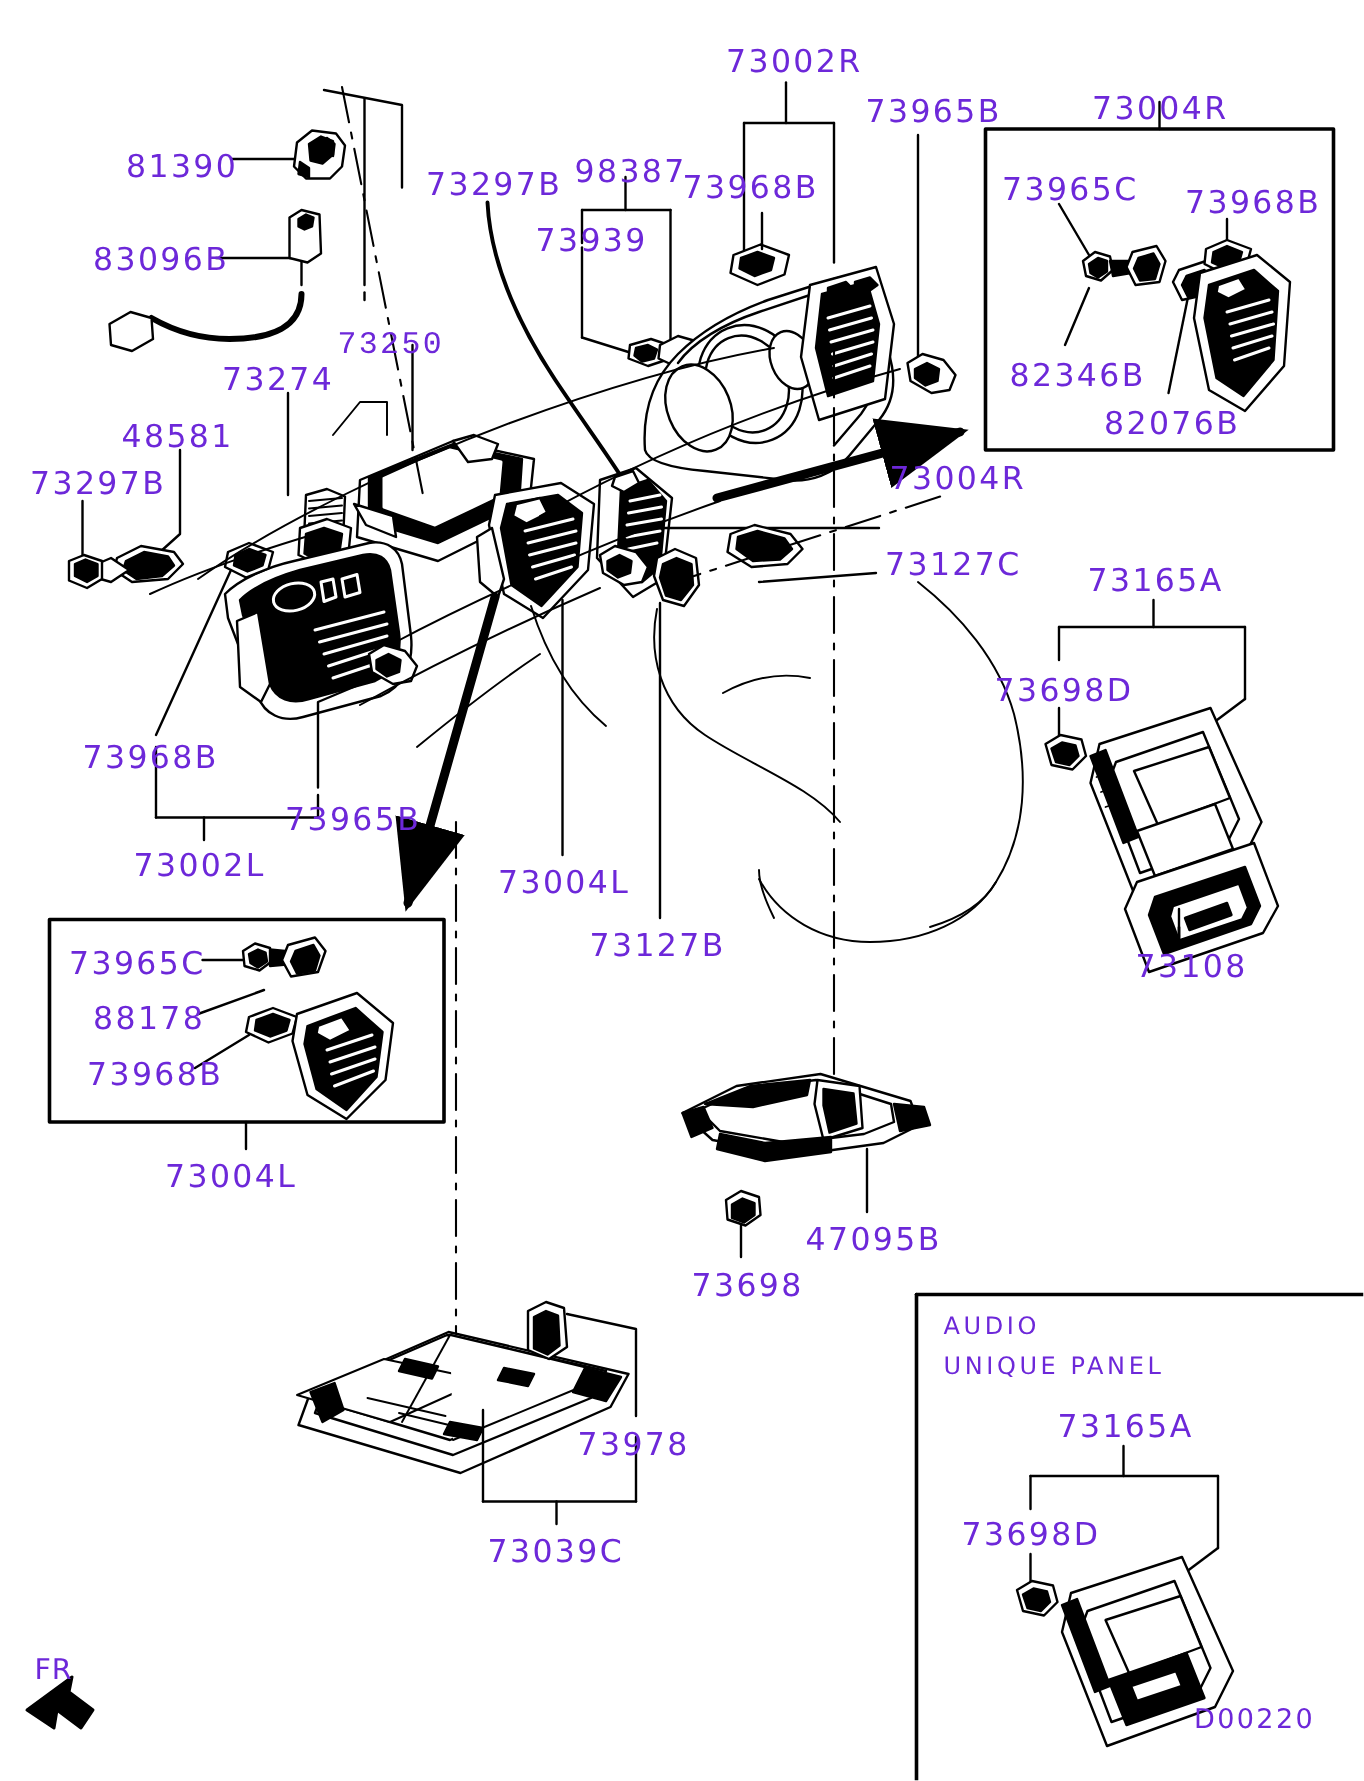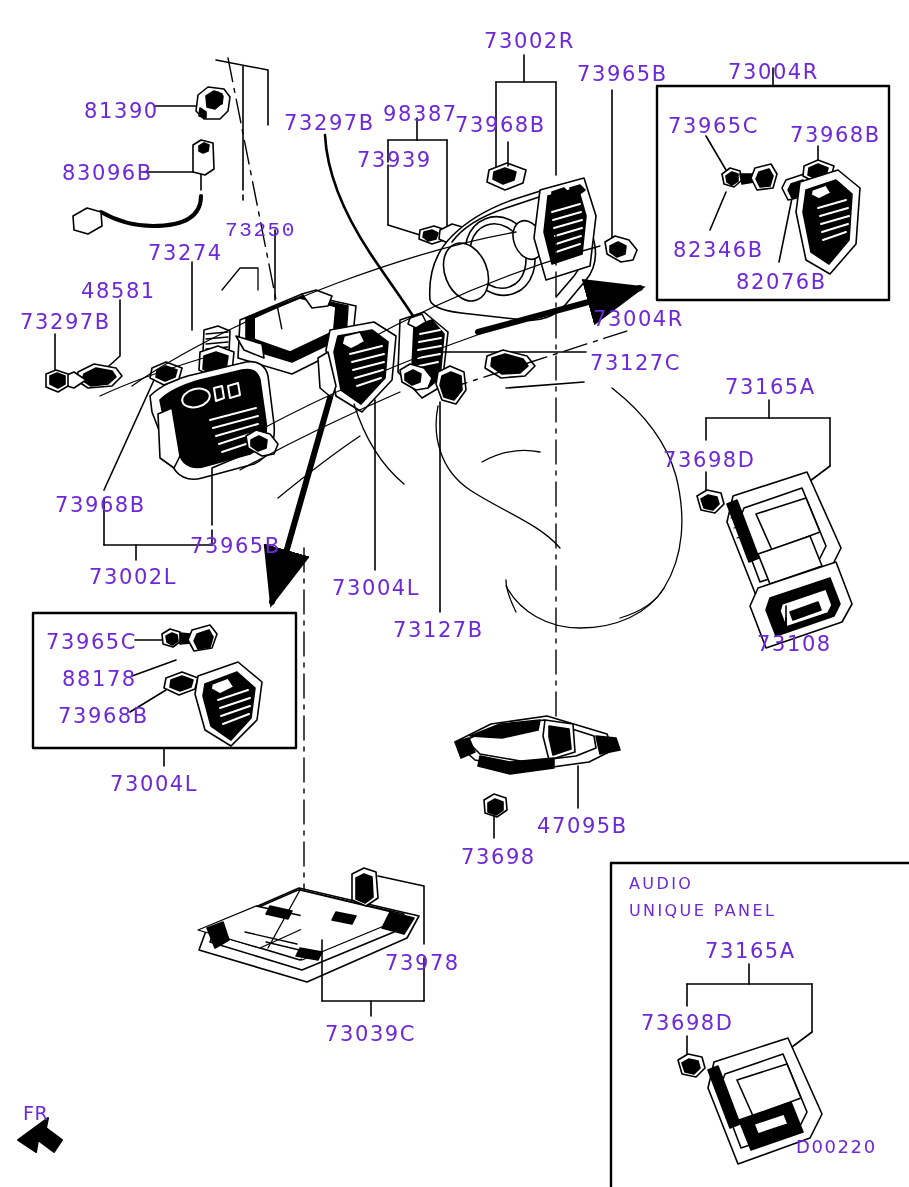--- a/index.html
+++ b/index.html
@@ -557,21 +557,21 @@
   <div class="lbl" style="left:728px; top:62px;">73004R</div>
   <div class="lbl" style="left:668px; top:116px;">73965C</div>
   <div class="lbl" style="left:790px; top:125px;">73968B</div>
   <div class="lbl" style="left:673px; top:240px;">82346B</div>
   <div class="lbl" style="left:736px; top:272px;">82076B</div>
   <div class="lbl" style="left:225px; top:220px;font-family:Liberation Mono, monospace;">73250</div>
   <div class="lbl" style="left:148px; top:243px;">73274</div>
   <div class="lbl" style="left:81px;  top:281px;">48581</div>
   <div class="lbl" style="left:20px; top:312px;">73297B</div>
   <div class="lbl" style="left:593px; top:309px;">73004R</div>
-  <div class="lbl" style="left:590px; top:353px;">73127C</div>
+  <div class="lbl" style="left:590px; top:366px;">73127C</div>
   <div class="lbl" style="left:725px; top:377px;">73165A</div>
   <div class="lbl" style="left:663px; top:450px;">73698D</div>
   <div class="lbl" style="left:55px; top:495px;">73968B</div>
   <div class="lbl" style="left:190px; top:536px;">73965B</div>
   <div class="lbl" style="left:89px;  top:567px;">73002L</div>
   <div class="lbl" style="left:332px; top:578px;">73004L</div>
   <div class="lbl" style="left:393px; top:620px;">73127B</div>
   <div class="lbl" style="left:757px; top:634px;">73108</div>
   <div class="lbl" style="left:46px; top:632px;">73965C</div>
   <div class="lbl" style="left:62px;  top:669px;">88178</div>

